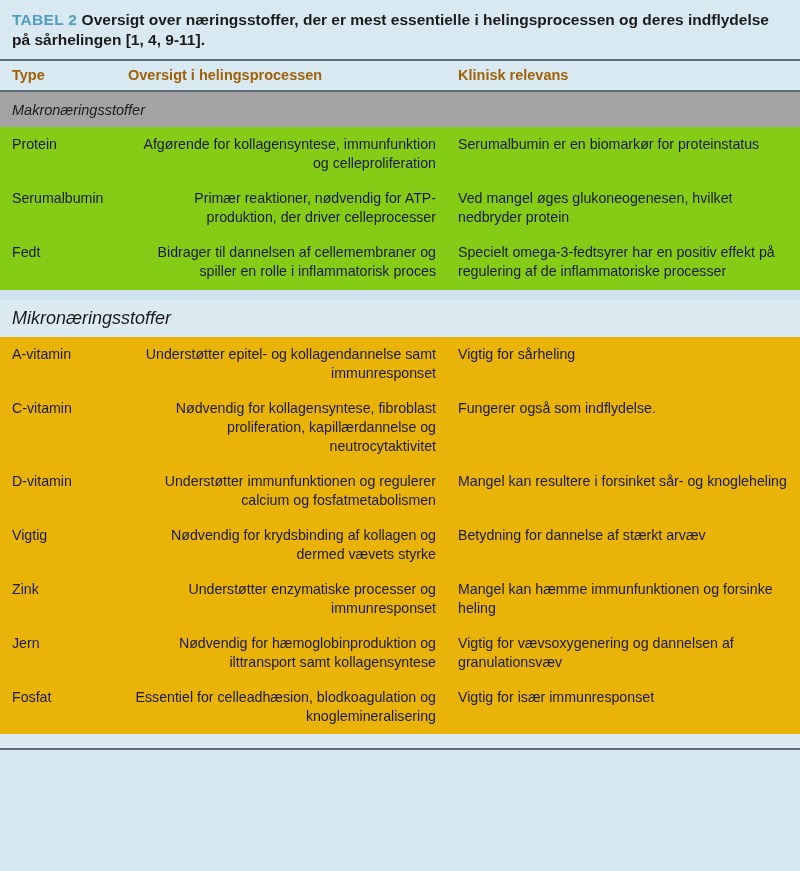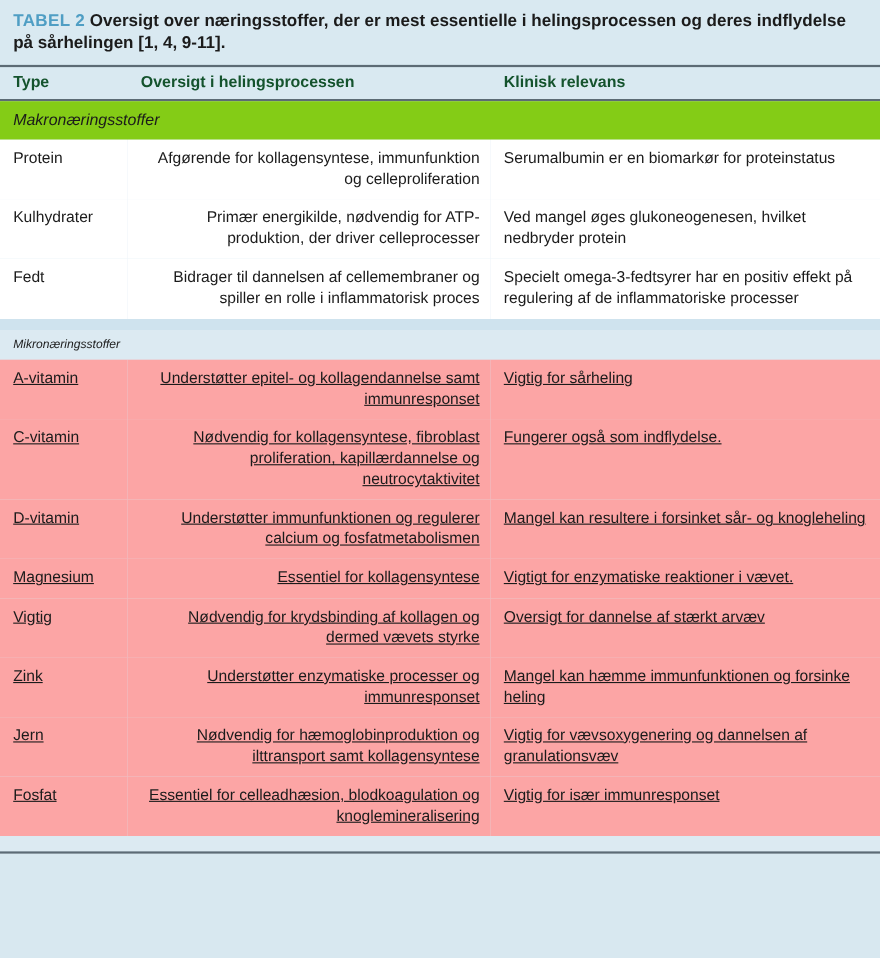--- a/index.html
+++ b/index.html
@@ -44,45 +44,45 @@
     table-layout: fixed;
   }
   col.c-type { width: 116px; }
   col.c-func { width: 330px; }
   col.c-clin { width: 354px; }
 
   thead th {
     text-align: left;
     font-size: 14.5px;
     font-weight: bold;
-    color: #14532d;
+    color: #a16207;
     padding: 6px 10px 7px 12px;
     vertical-align: bottom;
   }
   .head-rule td {
     padding: 0;
   }
   .head-rule div {
     height: 2px;
     background: #5c6b75;
   }
   .section-row td {
     font-size: 14.5px;
     font-style: italic;
     padding: 9px 10px 7px 12px;
-    background: #84cc16;
+    background: #a3a3a3;
   }
   tbody td {
     font-size: 14.2px;
     line-height: 1.34;
     vertical-align: top;
     padding: 8px 10px 8px 12px;
   }
-  tbody tr.band-a td { background: #ffffff; }
-  tbody tr.band-b td { background: #fca5a5; text-decoration: underline; }
+  tbody tr.band-a td { background: #84cc16; }
+  tbody tr.band-b td { background: #eab308; }
   tbody tr.section-b td { background: #dceaf2; }
   tbody td.col-type { padding-left: 12px; }
   tbody td.col-func { padding-left: 12px; text-align: right; }
   tbody td.col-clin { padding-left: 12px; }
   .rule-bottom {
     height: 2px;
     background: #5c6b75;
     width: 100%;
   }
   .gap-row-a td {
@@ -129,60 +129,55 @@
 
       <tr class="section-row">
         <td colspan="3">Makronæringsstoffer</td>
       </tr>
       <tr class="band-a">
         <td class="col-type">Protein</td>
         <td class="col-func">Afgørende for kollagensyntese, immunfunktion og celleproliferation</td>
         <td class="col-clin">Serumalbumin er en biomarkør for proteinstatus</td>
       </tr>
       <tr class="band-a">
-        <td class="col-type">Kulhydrater</td>
-        <td class="col-func">Primær energikilde, nødvendig for ATP-produktion, der driver celleprocesser</td>
+        <td class="col-type">Serumalbumin</td>
+        <td class="col-func">Primær reaktioner, nødvendig for ATP-produktion, der driver celleprocesser</td>
         <td class="col-clin">Ved mangel øges glukoneogenesen, hvilket nedbryder protein</td>
       </tr>
       <tr class="band-a">
         <td class="col-type">Fedt</td>
         <td class="col-func">Bidrager til dannelsen af cellemembraner og spiller en rolle i inflammatorisk proces</td>
         <td class="col-clin">Specielt omega-3-fedtsyrer har en positiv effekt på regulering af de inflammatoriske processer</td>
       </tr>
       <tr class="gap-row-a">
           <td colspan="3"></td>
         </tr>
 
       <tr class="section-b">
-        <td colspan="3" style="font-style:italic;font-size:11px;padding:6px 10px 7px 12px;">Mikronæringsstoffer</td>
+        <td colspan="3" style="font-style:italic;font-size:18px;padding:6px 10px 7px 12px;">Mikronæringsstoffer</td>
       </tr>
       <tr class="band-b">
         <td class="col-type">A-vitamin</td>
         <td class="col-func">Understøtter epitel- og kollagendannelse samt immunresponset</td>
         <td class="col-clin">Vigtig for sårheling</td>
       </tr>
       <tr class="band-b">
         <td class="col-type">C-vitamin</td>
         <td class="col-func">Nødvendig for kollagensyntese, fibroblast proliferation, kapillærdannelse og neutrocytaktivitet</td>
         <td class="col-clin">Fungerer også som indflydelse.</td>
       </tr>
       <tr class="band-b">
         <td class="col-type">D-vitamin</td>
         <td class="col-func">Understøtter immunfunktionen og regulerer calcium og fosfatmetabolismen</td>
         <td class="col-clin">Mangel kan resultere i forsinket sår- og knogleheling</td>
       </tr>
       <tr class="band-b">
-        <td class="col-type">Magnesium</td>
-        <td class="col-func">Essentiel for kollagensyntese</td>
-        <td class="col-clin">Vigtigt for enzymatiske reaktioner i vævet.</td>
-      </tr>
-      <tr class="band-b">
         <td class="col-type">Vigtig</td>
         <td class="col-func">Nødvendig for krydsbinding af kollagen og dermed vævets styrke</td>
-        <td class="col-clin">Oversigt for dannelse af stærkt arvæv</td>
+        <td class="col-clin">Betydning for dannelse af stærkt arvæv</td>
       </tr>
       <tr class="band-b">
         <td class="col-type">Zink</td>
         <td class="col-func">Understøtter enzymatiske processer og immunresponset</td>
         <td class="col-clin">Mangel kan hæmme immunfunktionen og forsinke heling</td>
       </tr>
       <tr class="band-b">
         <td class="col-type">Jern</td>
         <td class="col-func">Nødvendig for hæmoglobinproduktion og ilttransport samt kollagensyntese</td>
         <td class="col-clin">Vigtig for vævsoxygenering og dannelsen af granulationsvæv</td>

